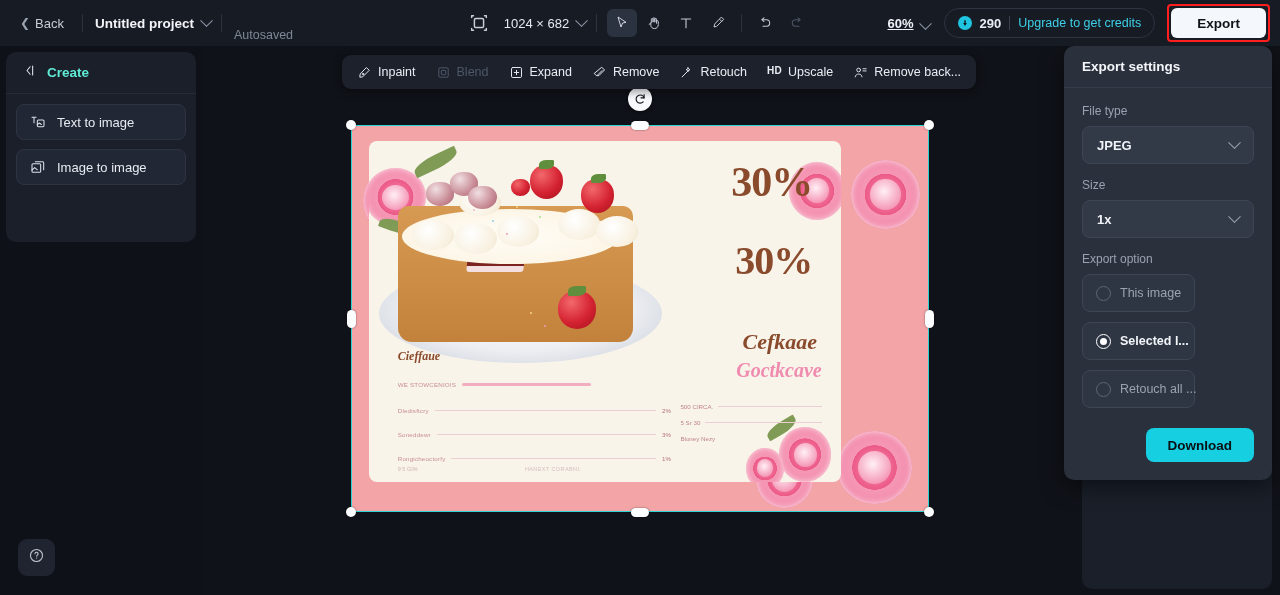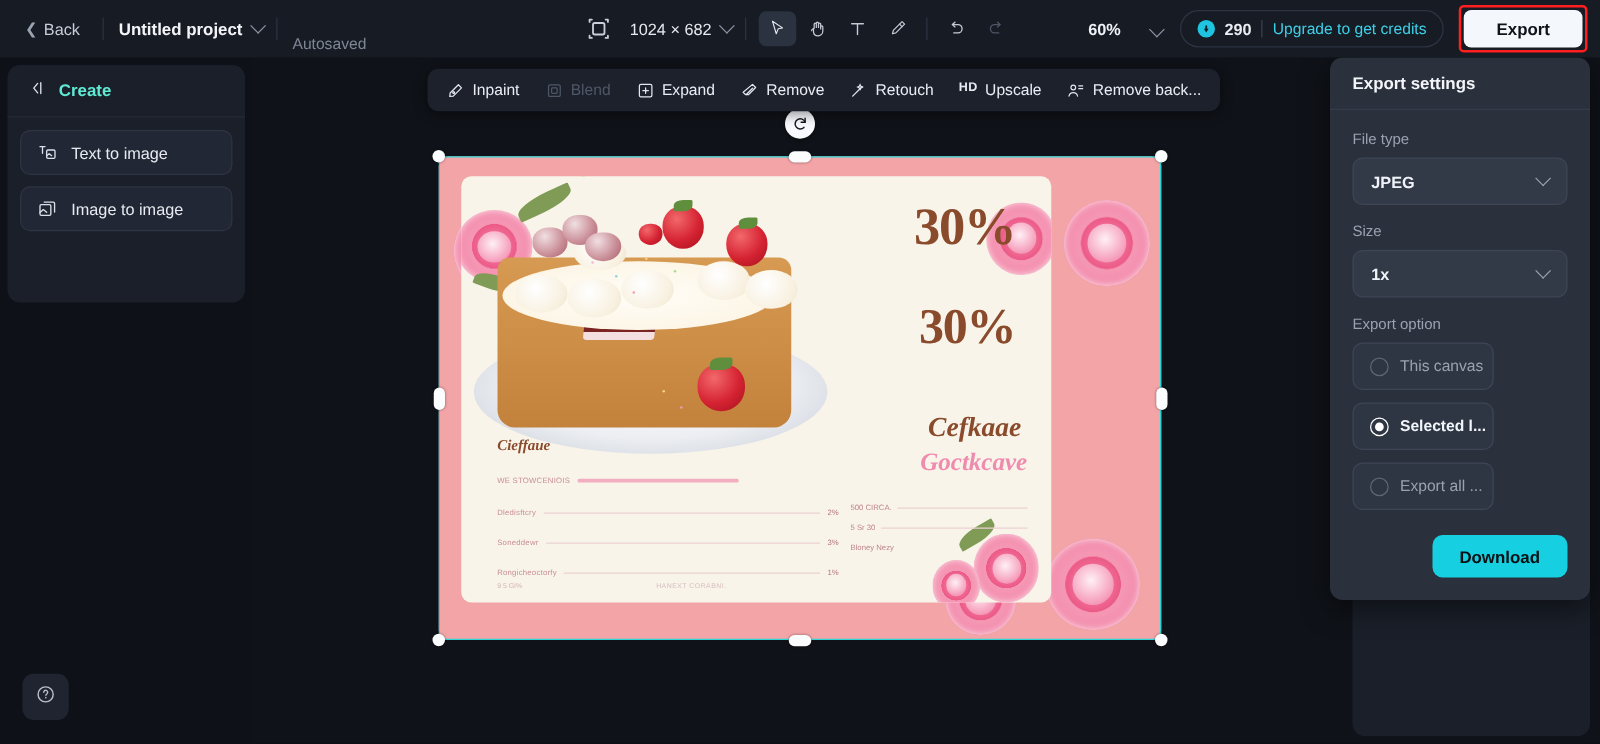--- a/index.html
+++ b/index.html
@@ -49,21 +49,21 @@
     display: flex; align-items: center; justify-content: center;
     cursor: pointer;
   }
   .tool-btn.active { background: #2b3240; }
   .tool-btn svg { display: block; }
 
   .tb-right {
     position: absolute; right: 10px; top: 0; height: 46px;
     display: flex; align-items: center; gap: 0;
   }
-  .zoom-wrap { display: flex; align-items: flex-end; gap: 24px; color: #eef1f6; font-size: 13px; font-weight: bold; cursor: pointer; margin-right: 14px;}
+  .zoom-wrap { display: flex; align-items: flex-end; gap: 7px; color: #eef1f6; font-size: 13px; font-weight: bold; cursor: pointer; margin-right: 14px; text-decoration: underline;}
   .credits {
     display: flex; align-items: center; gap: 8px;
     border: 1px solid #2d3442; border-radius: 18px;
     height: 30px; padding: 0 13px; background: #161b24;
   }
   .coin {
     width: 14px; height: 14px; border-radius: 50%;
     background: #1fc5e0; display:flex; align-items:center; justify-content:center;
   }
   .coin svg { display:block; }
@@ -647,28 +647,28 @@
     <div class="ep-label">Size</div>
     <div class="ep-select">
       <span class="ep-select-val">1x</span>
       <span class="chev-d"></span>
     </div>
 
     <div class="ep-label">Export option</div>
     <div class="opt-grid">
       <div class="opt w1">
         <span class="radio"></span>
-        <span class="opt-lab">This canvas</span>
+        <span class="opt-lab">This image</span>
       </div>
       <div class="opt w2">
         <span class="radio on"></span>
         <span class="opt-lab sel">Selected l...</span>
       </div>
       <div class="opt w1">
         <span class="radio"></span>
-        <span class="opt-lab">Export all ...</span>
+        <span class="opt-lab">Retouch all ...</span>
       </div>
     </div>
   </div>
   <div class="dl-row">
     <button class="dl-btn">Download</button>
   </div>
 </div>
 
 </body></html>

